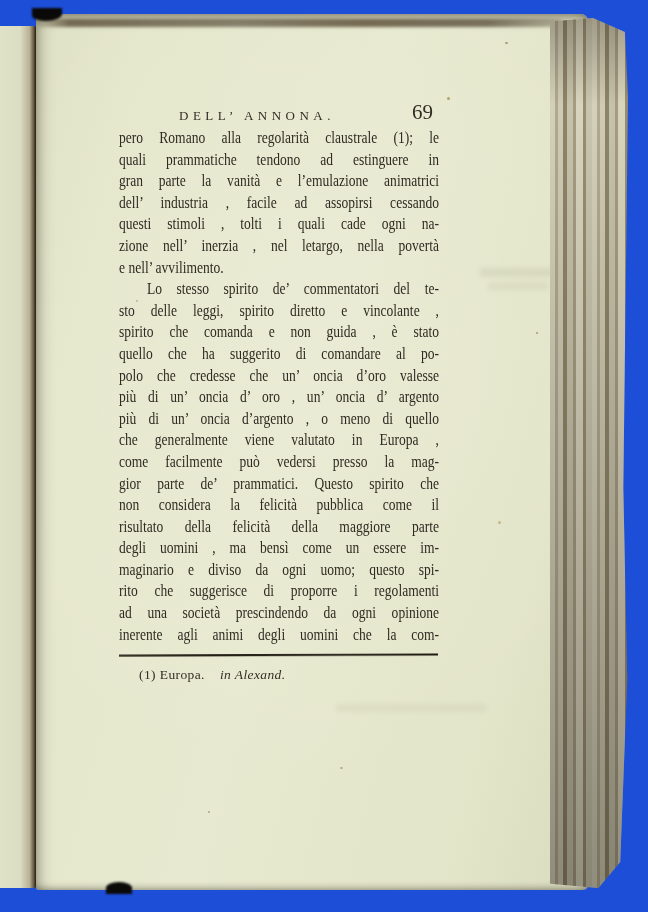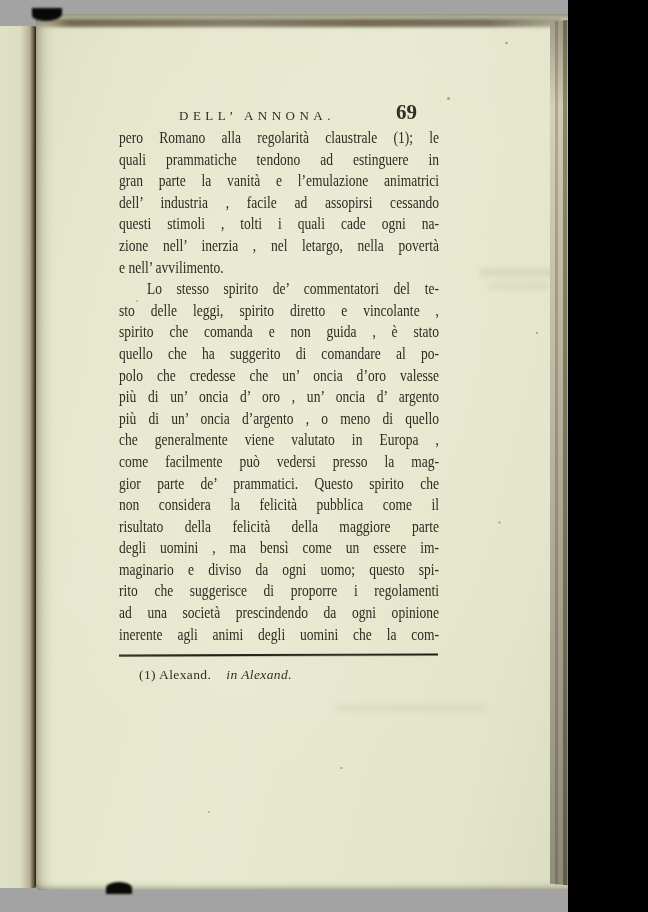--- a/index.html
+++ b/index.html
@@ -1,18 +1,18 @@
 <!DOCTYPE html>
 <html><head>
 <meta charset="utf-8">
 <style>
   html,body{margin:0;padding:0;background:#000;}
   .stage{
-    position:relative;width:568px;height:912px;overflow:hidden;
-    background:#a3a3a3;
+    position:relative;width:648px;height:912px;overflow:hidden;
+    background:#1d4ed8;
     font-family:"Liberation Serif", serif;
   }
   
   .page-under{
     position:absolute;left:0;top:26px;width:36px;height:862px;
     background:linear-gradient(90deg,#e0e2c8 0%,#dcdec3 55%,#b9b096 82%,#6b5f46 93%,#221c11 100%);
     border-radius:0 2px 2px 0;
   }
   
   .page{
@@ -46,21 +46,21 @@
         #8e8468 13px 17px,#c6c2ab 17px 23px,#a59c82 23px 26px,
         #d8d4bd 26px 33px,#978d72 33px 36px,#c9c5ae 36px 42px);
     clip-path:polygon(0 .4%,55% 0,96% 1.6%,100% 9%,94% 54%,99% 76%,90% 97%,62% 100%,0 99.5%);
   }
   
   .header{position:absolute;left:83px;top:88px;width:322px;height:30px;}
   .running-title{
     position:absolute;left:0;top:6px;width:100%;box-sizing:border-box;padding-right:46px;
     text-align:center;font-size:13px;letter-spacing:4.5px;color:#332e25;white-space:nowrap;
   }
-  .pagenum{position:absolute;right:24px;top:-2px;font-size:21px;color:#332e25;font-weight:bold;}
+  .pagenum{position:absolute;right:8px;top:-2px;font-size:21px;color:#332e25;}
   
   .textblock{
     position:absolute;left:83px;top:113px;width:390px;
     transform:scaleX(0.8205);transform-origin:0 0;
     color:#2f2b23;font-size:16.5px;line-height:21.6px;
   }
   .line{text-align:justify;text-align-last:justify;white-space:normal;}
   .line.para-end{text-align-last:left;}
   .line.indent{text-indent:34px;}
   
@@ -124,21 +124,21 @@
       <div class="line">degli uomini , ma bensì come un essere im-</div>
       <div class="line">maginario e diviso da ogni uomo; questo spi-</div>
       <div class="line">rito che suggerisce di proporre i regolamenti</div>
       <div class="line">ad una società prescindendo da ogni opinione</div>
       <div class="line">inerente agli animi degli uomini che la com-</div>
     </div>
 
     <div class="fn-rule"></div>
 
     <div class="footnote">
-      <span class="inner"><span>(1)</span> <span>Alexand.</span><span class="it">in Alexand.</span></span>
+      <span class="inner"><span>(1)</span> <span>Europa.</span><span class="it">in Alexand.</span></span>
     </div>
 
     <div class="ghost g1"></div>
     <div class="ghost g2"></div>
     <div class="ghost g3"></div>
   </div>
 
   <div class="corner-notch"></div>
   <div class="bottom-notch"></div>
   <div class="fore-edge"></div>

